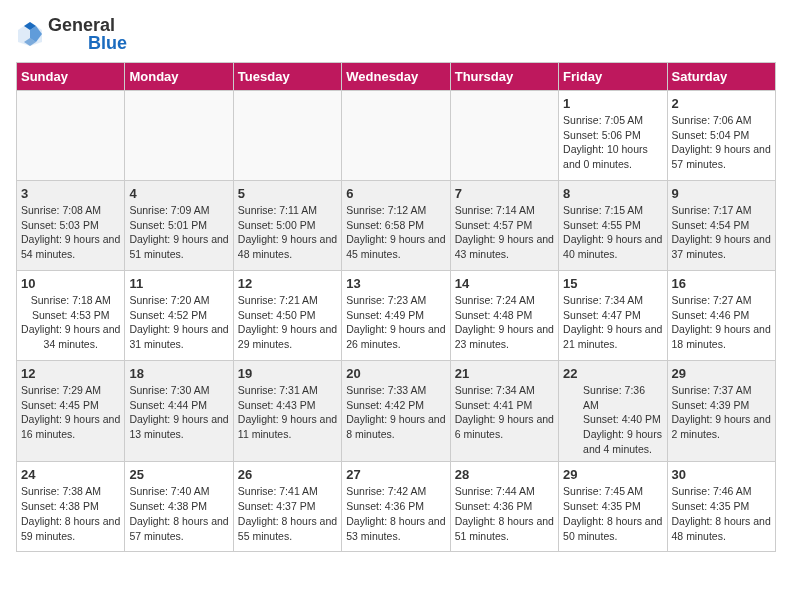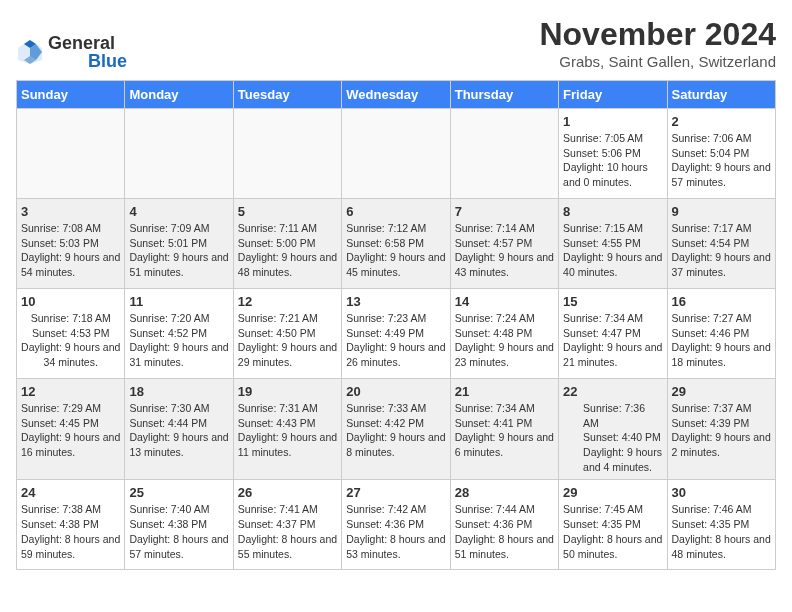--- a/index.html
+++ b/index.html
@@ -6,21 +6,21 @@
     body {
       font-family: Arial, sans-serif;
       background: #fff;
       width: 792px;
       min-height: 612px;
       padding: 16px;
     }
     .header-area {
       display: flex;
       justify-content: space-between;
-      align-items: flex-end;
+      align-items: center;
       margin-bottom: 10px;
     }
     .logo {
       display: flex;
       align-items: center;
       gap: 4px;
     }
     .logo-text-general {
       font-size: 18px;
       font-weight: bold;
@@ -49,21 +49,21 @@
     .location-title {
       font-size: 15px;
       color: #555;
     }
     table {
       width: 100%;
       border-collapse: collapse;
       table-layout: fixed;
     }
     th {
-      background-color: #3b82f6;
+      background-color: #be185d;
       color: #fff;
       padding: 6px 4px;
       font-size: 13px;
       font-weight: bold;
       text-align: left;
       border: 1px solid #ccc;
     }
     td {
       vertical-align: top;
       padding: 5px 4px;
@@ -100,24 +100,20 @@
       <polygon points="14,2 26,10 26,22 14,26 2,22 2,10" fill="#2a7acd" opacity="0.15"></polygon>
       <polygon points="20,6 26,14 20,22 14,18 14,10" fill="#2a7acd" opacity="0.7"></polygon>
       <polygon points="14,2 20,6 14,10 8,6" fill="#1a6bbf"></polygon>
       <polygon points="14,18 20,22 14,26 8,22" fill="#1a6bbf" opacity="0.5"></polygon>
     </svg>
     <div>
       <div class="logo-text-general">General</div>
       <div class="logo-text-blue">Blue</div>
     </div>
   </div>
-  <div class="title-area">
-    <div class="month-title">November 2024</div>
-    <div class="location-title">Grabs, Saint Gallen, Switzerland</div>
-  </div>
 </div>
 
 <table>
   <thead>
     <tr>
     <th>Sunday</th>
         <th>Monday</th>
         <th>Tuesday</th>
         <th>Wednesday</th>
         <th>Thursday</th>

